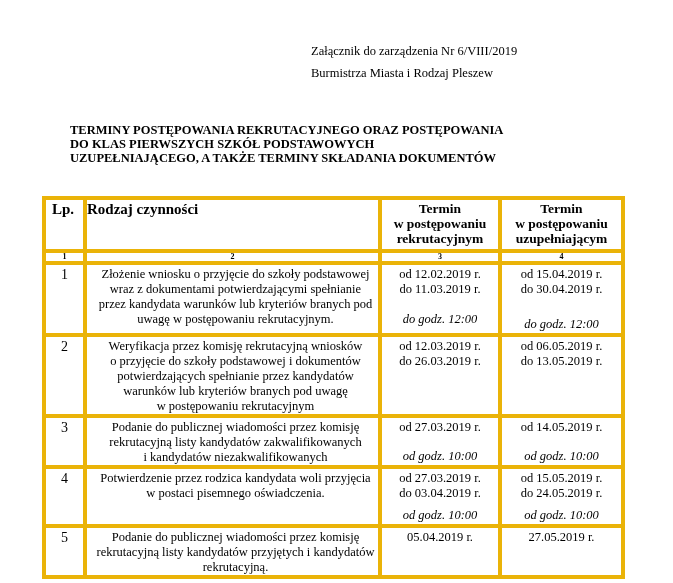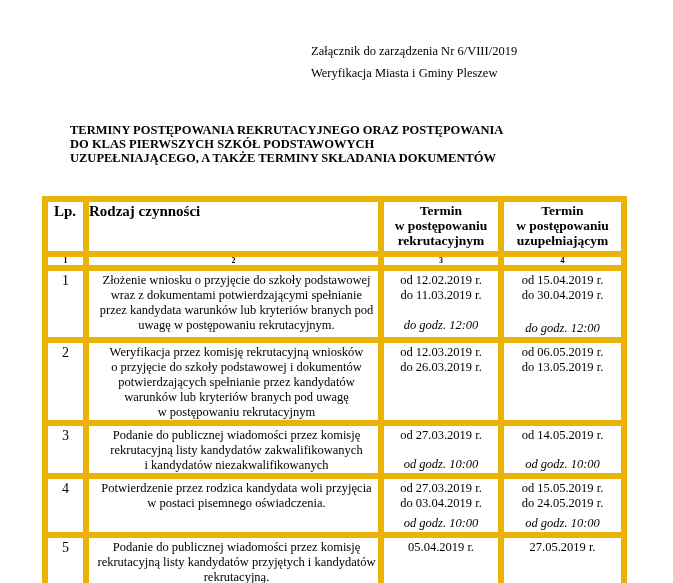--- a/index.html
+++ b/index.html
@@ -4,42 +4,42 @@
 <style>
   html, body { margin: 0; padding: 0; background: #ffffff; }
   body { width: 673px; height: 583px; position: relative; overflow: hidden;
          font-family: "Liberation Serif", "DejaVu Serif", serif; color: #000; }
   .annex { position: absolute; left: 311px; top: 40px; font-size: 12.5px; line-height: 22px; }
   .annex div { white-space: nowrap; }
   .title { position: absolute; left: 70px; width: 530px; top: 123px; text-align: left;
            font-weight: bold; font-size: 12.5px; line-height: 14px; letter-spacing: 0px; }
   table.sched { position: absolute; left: 42px; top: 196px; border-collapse: collapse;
                 table-layout: fixed; width: 580px; font-size: 12.5px; }
-  table.sched td, table.sched th { border: 6px solid #eab308; padding: 0; vertical-align: top; }
+  table.sched td, table.sched th { border: 4px solid #eab308; padding: 0; vertical-align: top; }
   col.c1 { width: 41px; } col.c2 { width: 295px; } col.c3 { width: 120px; } col.c4 { width: 123px; }
   th { font-weight: bold; font-size: 13.5px; line-height: 15px; height: 47px; }
   th.lp { text-align: left; padding-left: 6px !important; padding-top: 2px !important; font-size: 15px; }
   th.rc { text-align: left; padding-top: 2px !important; font-size: 15px; }
   th.term { text-align: center; padding-top: 1px !important; margin-left: 40px; }
   tr.idx td { font-size: 8px; line-height: 8px; height: 8px; text-align: center; font-weight: bold; }
   td.num { text-align: center; font-size: 14px; line-height: 15px; padding-top: 2px !important; }
   td.desc { padding-left: 6px !important; padding-top: 2px !important; line-height: 15px; font-size: 12.5px; text-align: center; }
   td.date { text-align: center; line-height: 15px; padding-top: 2px !important; position: relative; }
   .date-line { display: block; white-space: nowrap; }
   .time { font-style: italic; display: block; white-space: nowrap; }
   .r1 { height: 72px; } .r2 { height: 74px; } .r3 { height: 43px; } .r4 { height: 59px; } .r5 { height: 46px; }
   .abs-bottom { position: absolute; left: 0; right: 0; bottom: 1px; }
   .abs-mid { position: absolute; left: 0; right: 0; top: 47px; }
 </style>
 </head>
 <body>
 
 <div class="annex">
   <div>Załącznik do zarządzenia Nr 6/VIII/2019</div>
-  <div>Weryfikacja Miasta i Gminy Pleszew</div>
+  <div>Burmistrza Miasta i Rodzaj Pleszew</div>
 </div>
 
 <div class="title">
   <div>TERMINY POSTĘPOWANIA REKRUTACYJNEGO ORAZ POSTĘPOWANIA</div>
   <div>DO KLAS PIERWSZYCH SZKÓŁ PODSTAWOWYCH</div>
   <div>UZUPEŁNIAJĄCEGO, A TAKŻE TERMINY SKŁADANIA DOKUMENTÓW</div>
 </div>
 
 <table class="sched">
   <colgroup>

